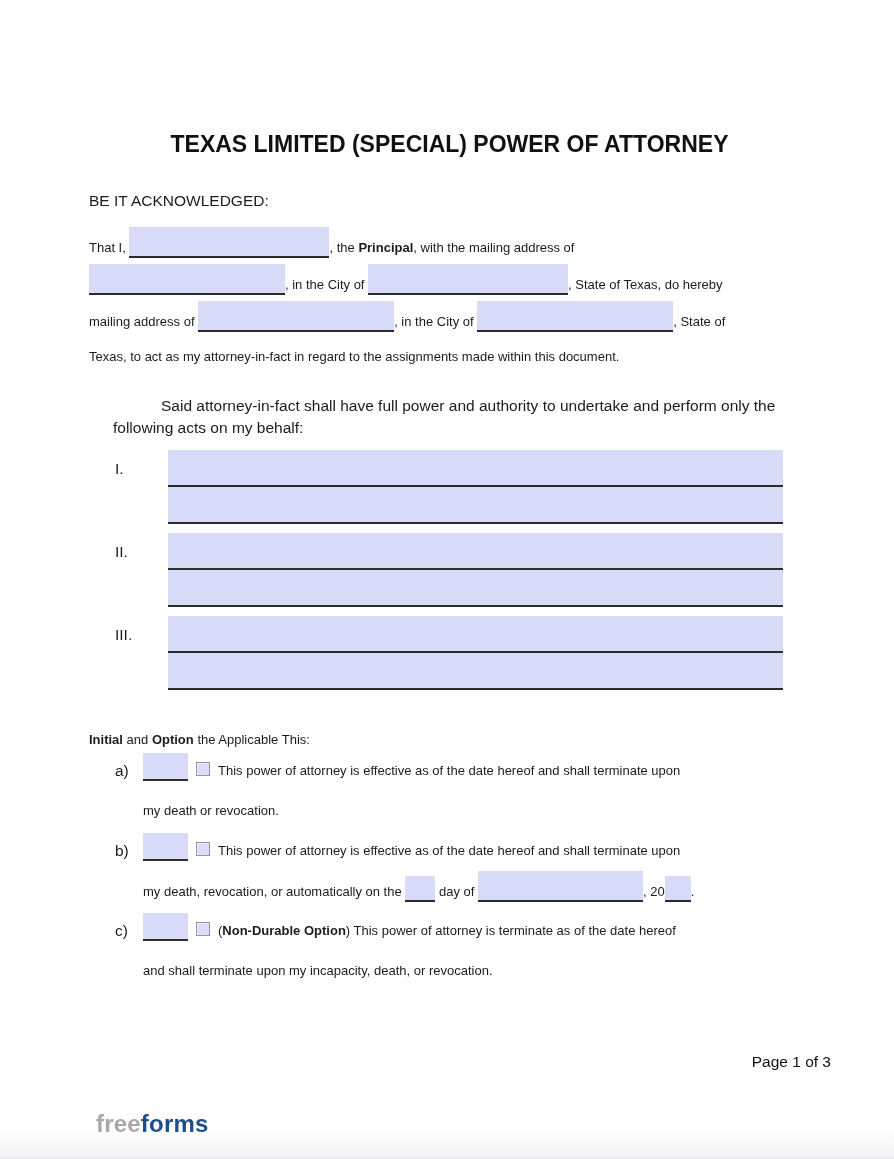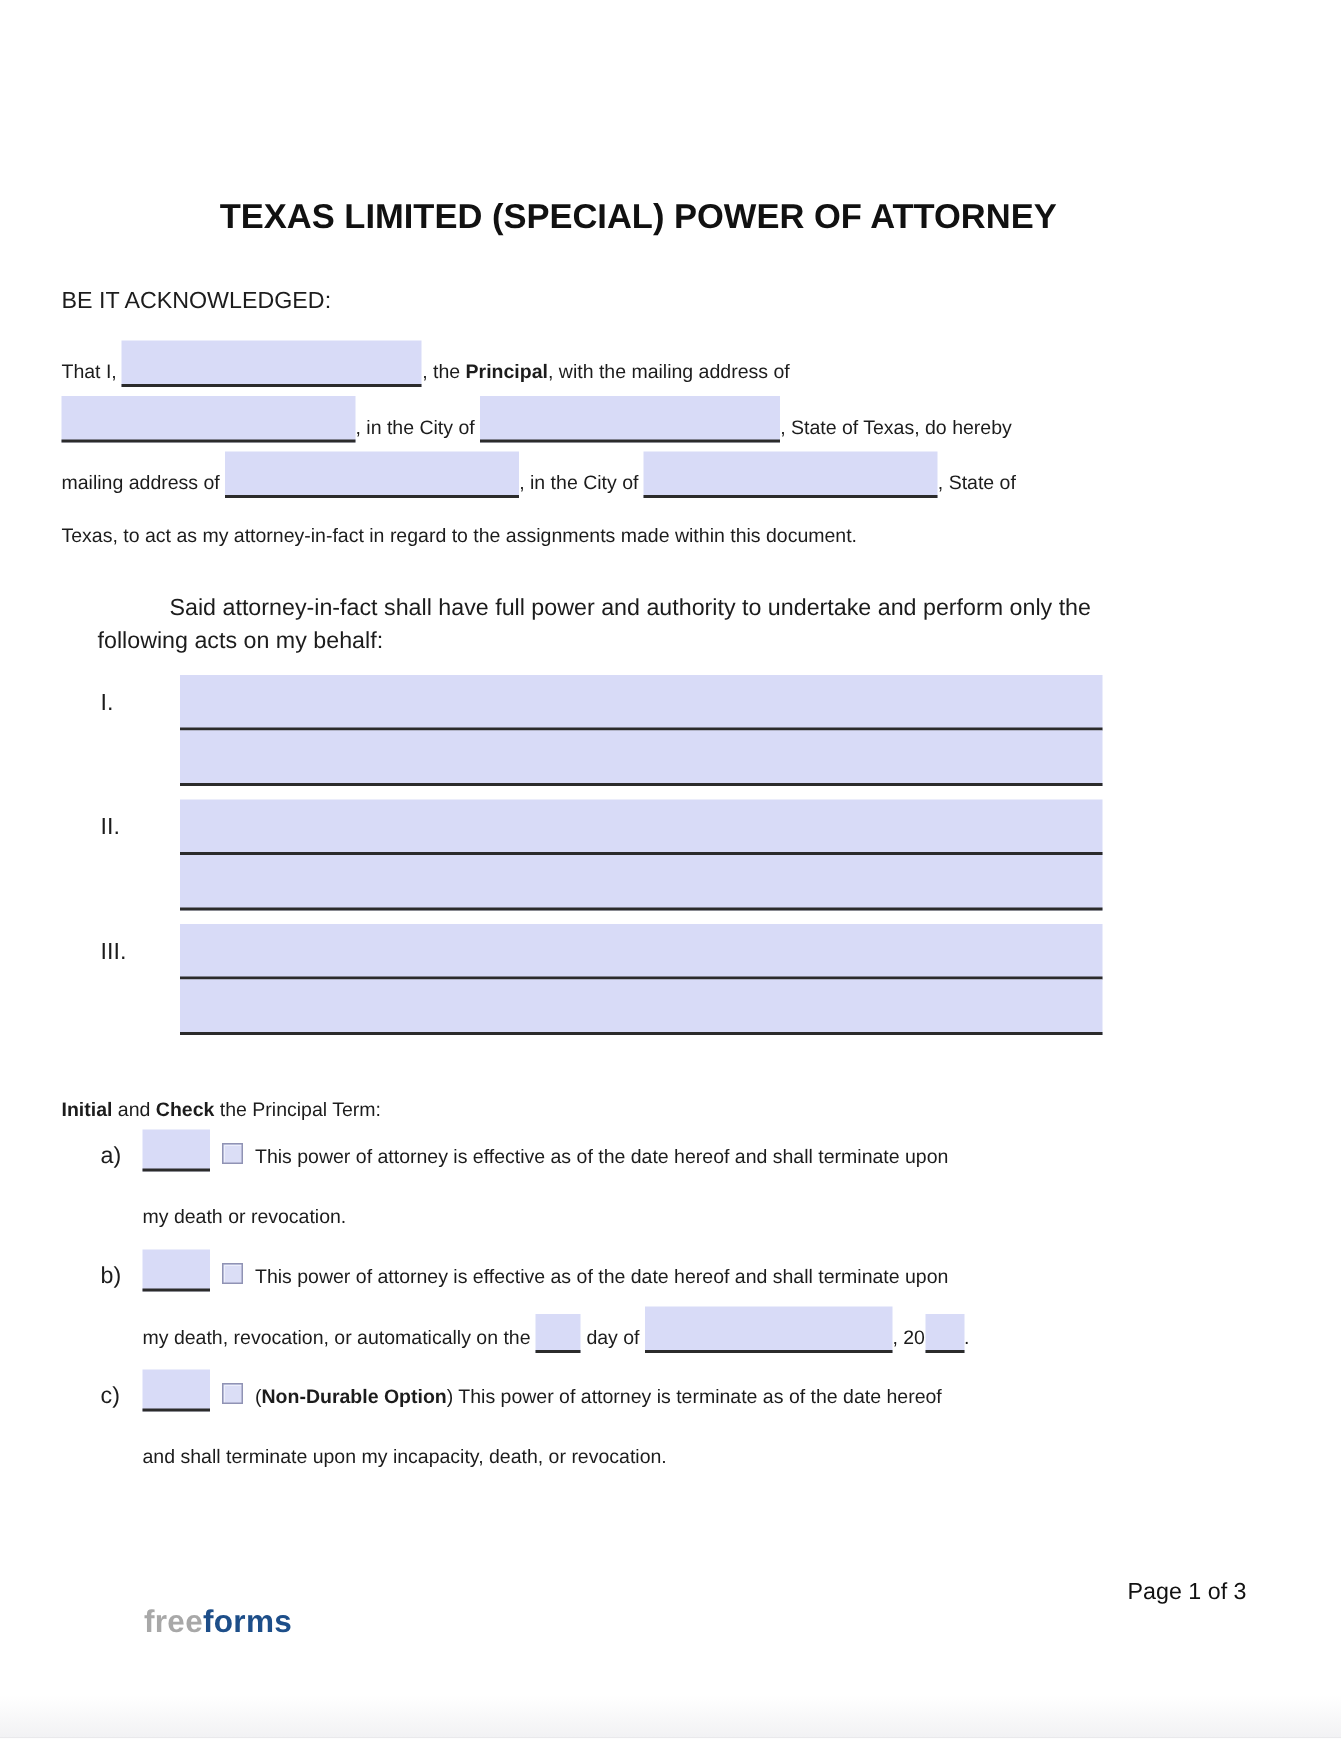--- a/index.html
+++ b/index.html
@@ -4,21 +4,21 @@
 <style>
   html,body{margin:0;padding:0;background:#ffffff;}
   #page{
     position:relative;
     width:894px;height:1159px;
     background:#ffffff;
     font-family:"Liberation Sans","DejaVu Sans",sans-serif;
     color:#1c1c1c;
     overflow:hidden;
     box-sizing:border-box;
-    padding:0 84px 0 41px;
+    padding:0 84px 0 89px;
   }
   .title{
     margin-top:131px;
     text-align:center;
     font-size:23px;
     font-weight:bold;
     color:#111;
     white-space:nowrap;
   }
   .ack{
@@ -92,22 +92,22 @@
     box-sizing:border-box;
     padding-left:26px;
     font-size:15.5px;
     line-height:40px;
     height:40px;
   }
   .term-body .pline{height:40px;line-height:40px;}
   strong{font-weight:bold;}
   .footer-logo{
     position:absolute;
-    left:96px;top:1070px;
-    font-size:21px;
+    left:96px;top:1110px;
+    font-size:24px;
     letter-spacing:0.2px;
   }
   .logo-free{color:var(--logogray,#a8a8a8);font-weight:600;}
   .logo-forms{color:var(--logoblue,#1d4e89);font-weight:700;}
   .page-num{
     position:absolute;
     right:63px;top:1053px;
     font-size:15.5px;
     color:#111;
   }
@@ -158,21 +158,21 @@
     <div class="section">
       <div class="sec-label">III.</div>
       <div class="sec-rows">
         <div class="sec-row"></div>
         <div class="sec-row"></div>
       </div>
     </div>
   </div>
 
   <div class="terms-heading">
-      <div class="pline"><strong>Initial</strong><span> and </span><strong>Check</strong><span> the Principal Term:</span></div>
+      <div class="pline"><strong>Initial</strong><span> and </span><strong>Option</strong><span> the Applicable This:</span></div>
     </div>
 
   <div id="terms">
     <div class="term">
       <div class="term-label">a)</div>
       <div class="term-body">
           <div class="pline"><span class="iblank"></span><span class="cbx"></span><span>This power of attorney is effective as of the date hereof and shall terminate upon</span></div>
           <div class="pline"><span>my death or revocation.</span></div>
         </div>
     </div>

